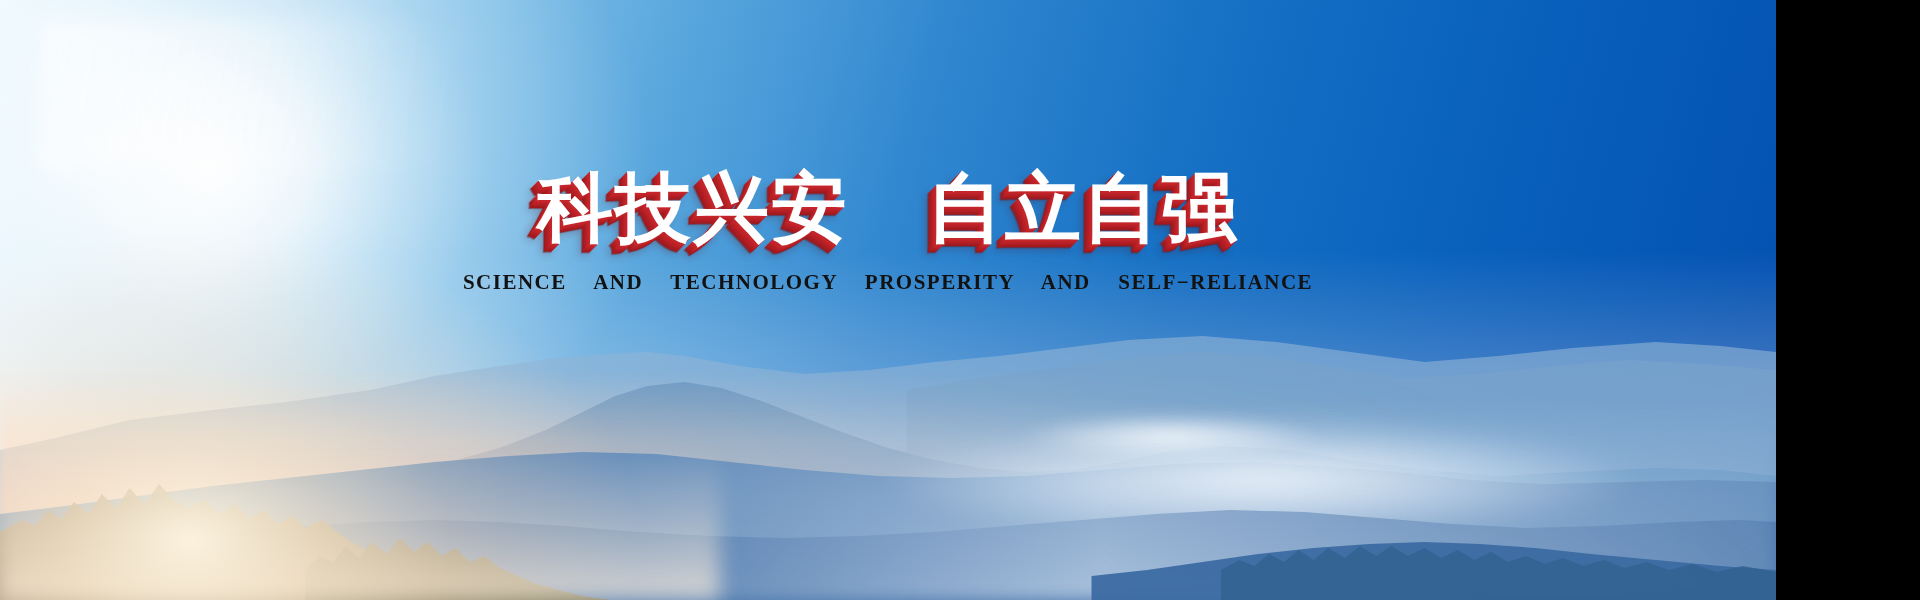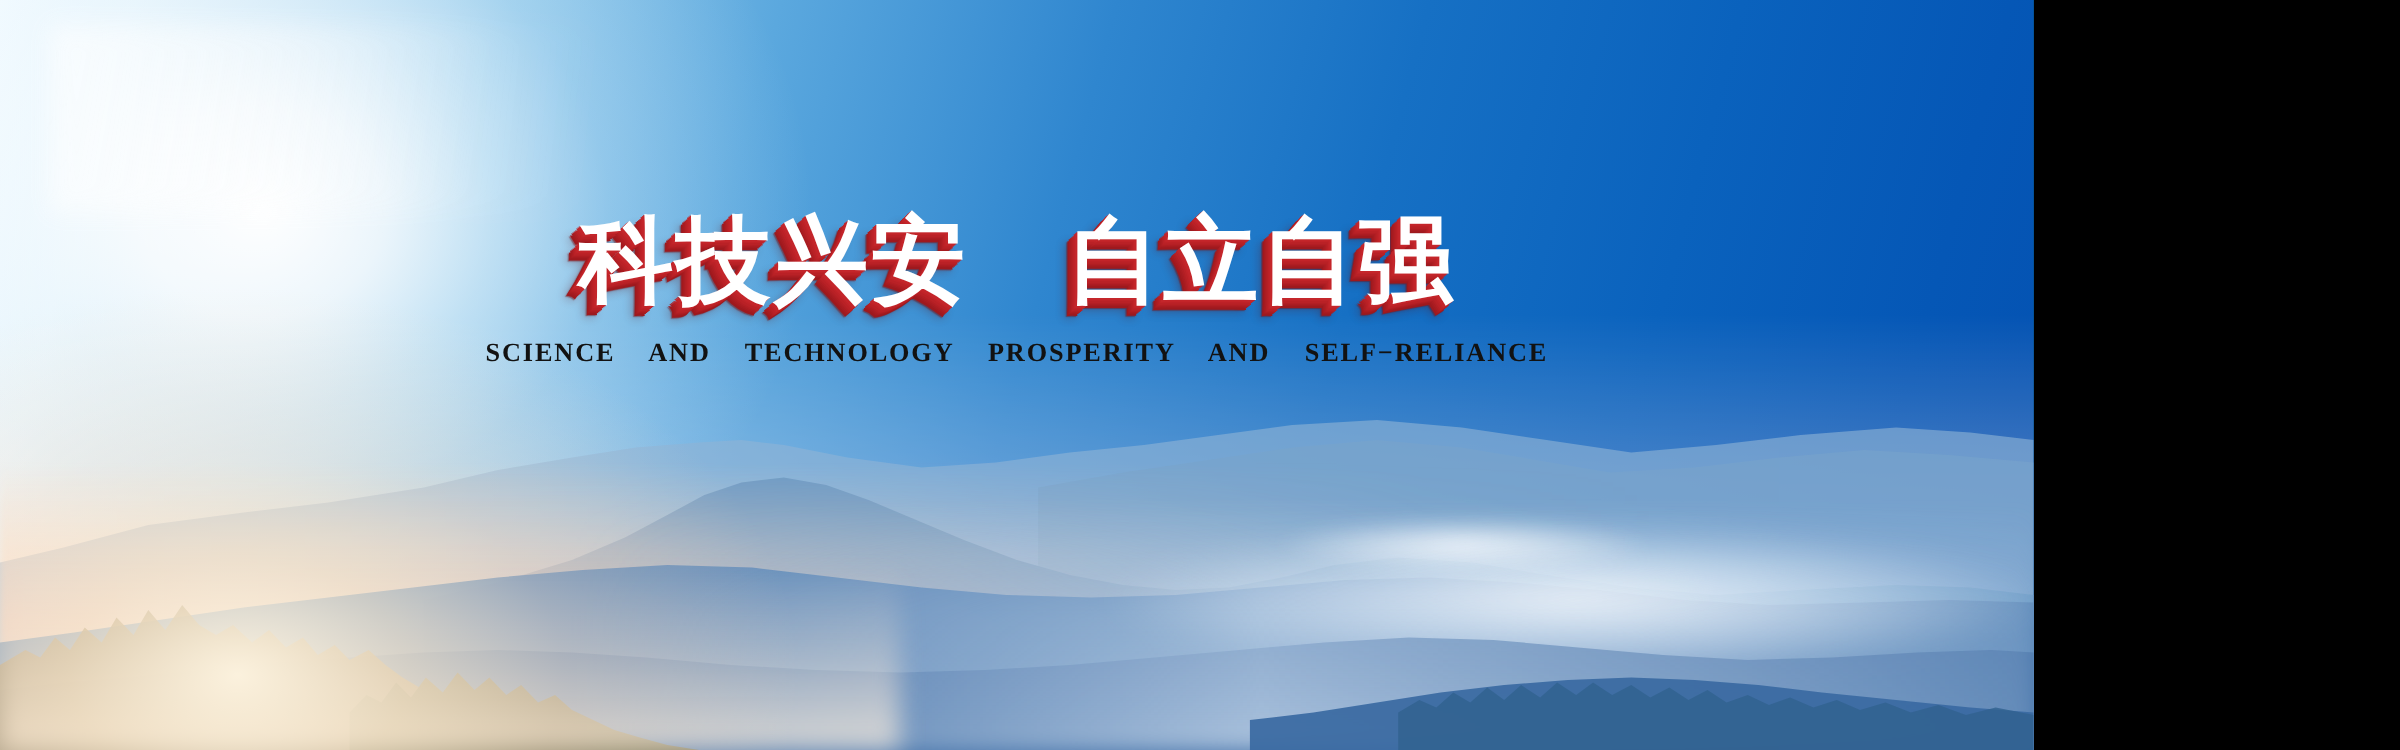--- a/index.html
+++ b/index.html
@@ -5,21 +5,21 @@
 <style>
   html, body {
     margin: 0;
     padding: 0;
     background: #000;
   }
   * { box-sizing: border-box; }
 
   .banner {
     position: relative;
-    width: 1627px;
+    width: 1776px;
     height: 600px;
     overflow: hidden;
     font-family: "Liberation Serif", "DejaVu Serif", serif;
     background: #0369a1;
   }
 
   
   .sky {
     position: absolute;
     inset: 0;

